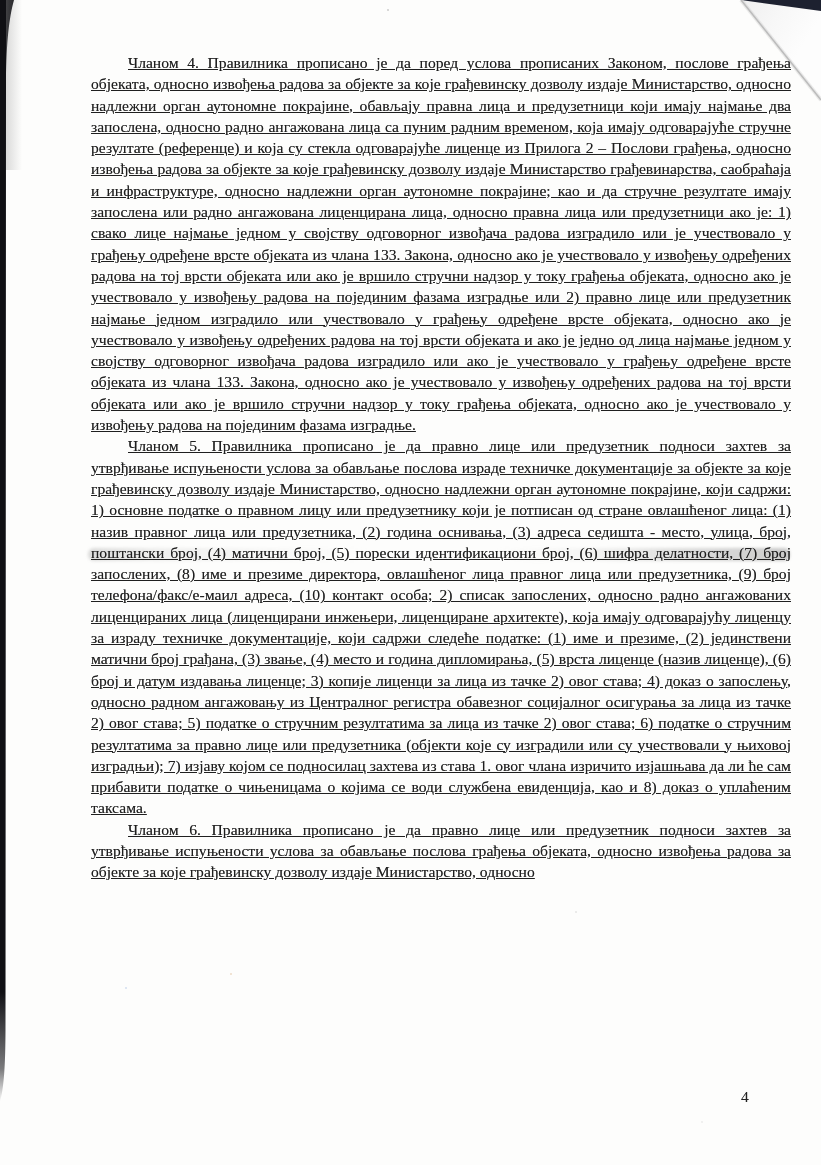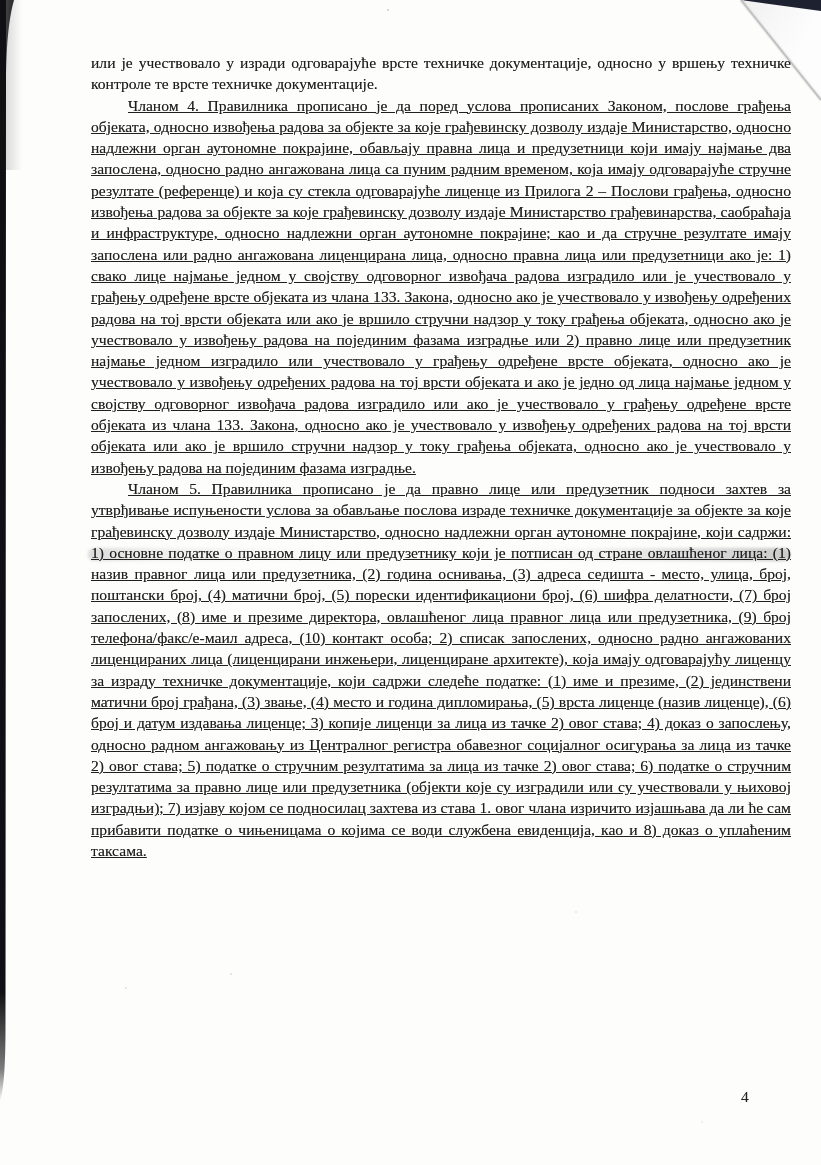--- a/index.html
+++ b/index.html
@@ -86,18 +86,18 @@
   </defs>
   <polygon points="5,0 85,0 85,100" fill="url(#foldpaper)"></polygon>
   <polygon points="5,0 85,0 85,11" fill="#1d2130"></polygon>
   <line x1="5" y1="0" x2="85" y2="100" stroke="#d2d2d2" stroke-width="4" opacity="0.45"></line>
   <line x1="5" y1="0" x2="85" y2="100" stroke="#b5b5b5" stroke-width="1.6" opacity="0.85"></line>
 </svg>
 
 <div class="bleed-smudge"></div>
 
 <div class="text-block">
-  <p>или је учествовало у изради одговарајуће врсте техничке документације, односно у вршењу техничке контроле те врсте техничке документације.</p>
   <p class="p-indent gap-a">Чланом 4. Правилника прописано је да поред услова прописаних Законом, послове грађења објеката, односно извођења радова за објекте за које грађевинску дозволу издаје Министарство, односно надлежни орган аутономне покрајине, обављају правна лица и предузетници који имају најмање два запослена, односно радно ангажована лица са пуним радним временом, која имају одговарајуће стручне резултате (референце) и која су стекла одговарајуће лиценце из Прилога 2 – Послови грађења, односно извођења радова за објекте за које грађевинску дозволу издаје Министарство грађевинарства, саобраћаја и инфраструктуре, односно надлежни орган аутономне покрајине; као и да стручне резултате имају запослена или радно ангажована лиценцирана лица, односно правна лица или предузетници ако је: 1) свако лице најмање једном у својству одговорног извођача радова изградило или је учествовало у грађењу одређене врсте објеката из члана 133. Закона, односно ако је учествовало у извођењу одређених радова на тој врсти објеката или ако је вршило стручни надзор у току грађења објеката, односно ако је учествовало у извођењу радова на појединим фазама изградње или 2) правно лице или предузетник најмање једном изградило или учествовало у грађењу одређене врсте објеката, односно ако је учествовало у извођењу одређених радова на тој врсти објеката и ако је једно од лица најмање једном у својству одговорног извођача радова изградило или ако је учествовало у грађењу одређене врсте објеката из члана 133. Закона, односно ако је учествовало у извођењу одређених радова на тој врсти објеката или ако је вршило стручни надзор у току грађења објеката, односно ако је учествовало у извођењу радова на појединим фазама изградње.</p>
   <p class="p-indent gap-b">Чланом 5. Правилника прописано је да правно лице или предузетник подноси захтев за утврђивање испуњености услова за обављање послова израде техничке документације за објекте за које грађевинску дозволу издаје Министарство, односно надлежни орган аутономне покрајине, који садржи: 1) основне податке о правном лицу или предузетнику који је потписан од стране овлашћеног лица: (1) назив правног лица или предузетника, (2) година оснивања, (3) адреса седишта - место, улица, број, поштански број, (4) матични број, (5) порески идентификациони број, (6) шифра делатности, (7) број запослених, (8) име и презиме директора, овлашћеног лица правног лица или предузетника, (9) број телефона/факс/е-маил адреса, (10) контакт особа; 2) списак запослених, односно радно ангажованих лиценцираних лица (лиценцирани инжењери, лиценциране архитекте), која имају одговарајућу лиценцу за израду техничке документације, који садржи следеће податке: (1) име и презиме, (2) јединствени матични број грађана, (3) звање, (4) место и година дипломирања, (5) врста лиценце (назив лиценце), (6) број и датум издавања лиценце; 3) копије лиценци за лица из тачке 2) овог става; 4) доказ о запослењу, односно радном ангажовању из Централног регистра обавезног социјалног осигурања за лица из тачке 2) овог става; 5) податке о стручним резултатима за лица из тачке 2) овог става; 6) податке о стручним резултатима за правно лице или предузетника (објекти које су изградили или су учествовали у њиховој изградњи); 7) изјаву којом се подносилац захтева из става 1. овог члана изричито изјашњава да ли ће сам прибавити податке о чињеницама о којима се води службена евиденција, као и 8) доказ о уплаћеним таксама.</p>
+  <p class="p-indent gap-c">Чланом 6. Правилника прописано је да правно лице или предузетник подноси захтев за утврђивање испуњености услова за обављање послова грађења објеката, односно извођења радова за објекте за које грађевинску дозволу издаје Министарство, односно</p>
 </div>
 
 <div class="page-number">4</div>
 
 </body></html>

